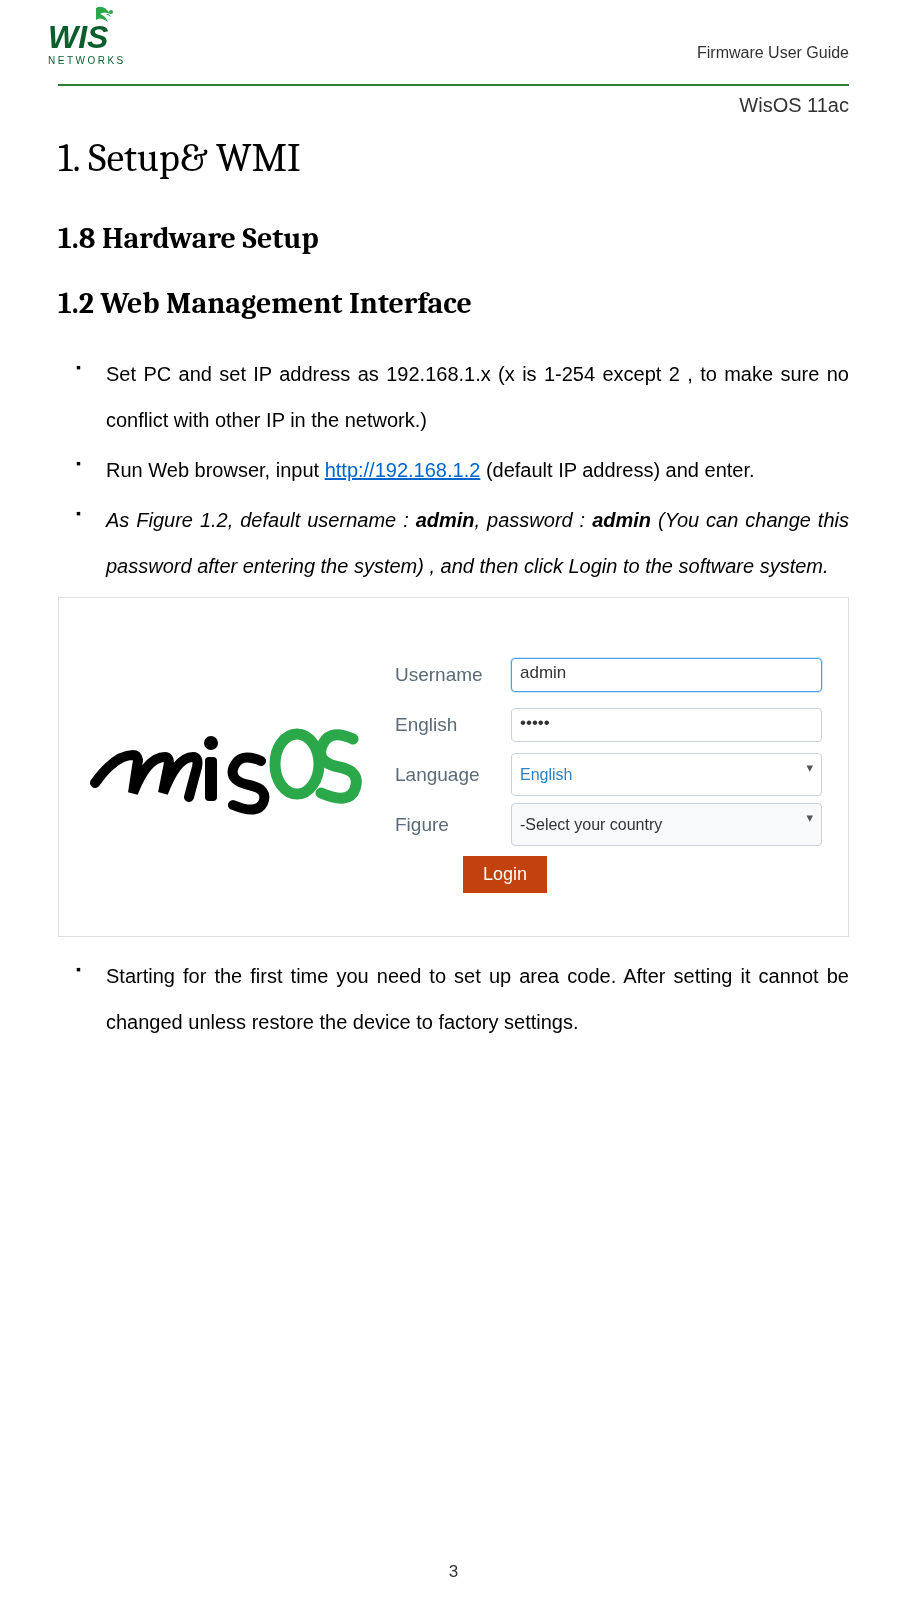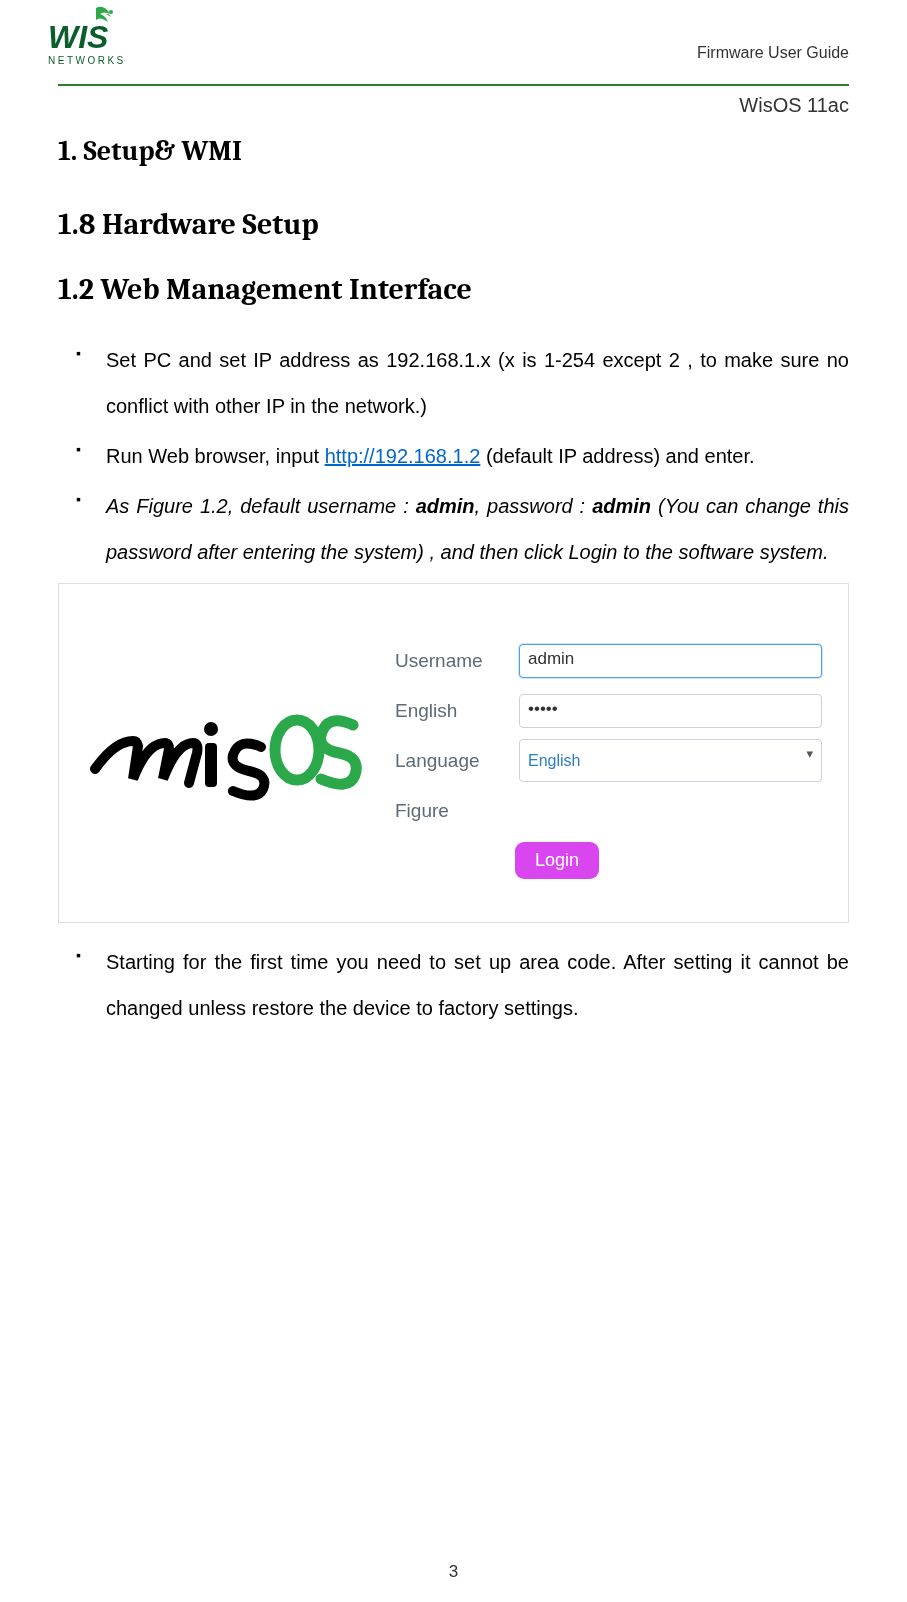--- a/index.html
+++ b/index.html
@@ -35,22 +35,22 @@
   }
   .sub-right {
     text-align: right;
     font-size: 20px;
     color: #333;
     margin-top: 8px;
     margin-bottom: 12px;
   }
   h1.doc {
     font-family: "Cambria", "Times New Roman", serif;
-    font-size: 28px;
-    font-weight: 700;
+    font-size: 40px;
+    font-weight: 400;
     margin: 18px 0 40px 0;
   }
   h2.doc {
     font-family: "Cambria", "Times New Roman", serif;
     font-size: 30px;
     font-weight: 700;
     margin: 24px 0 30px 0;
   }
   ul.doc {
     list-style: none;
@@ -84,21 +84,21 @@
     display: flex;
     align-items: center;
     gap: 30px;
   }
   .fig-logo { flex: 0 0 280px; }
   .fig-form { flex: 1; }
   .frow {
     display: flex;
     align-items: center;
     height: 50px;
-    gap: 14px;
+    gap: 6px;
   }
   .flabel {
     width: 110px;
     font-size: 19px;
     color: #5b6b77;
     font-family: Arial, sans-serif;
   }
   .finput {
     flex: 1;
     height: 34px;
@@ -129,28 +129,28 @@
   .fselect::after {
     content: "▾";
     position: absolute;
     right: 8px;
     top: 6px;
     font-size: 13px;
     color: #555;
   }
   .login-btn {
     display: inline-block;
-    background: #d946ef;
+    background: #c2410c;
     color: #fff;
     font-size: 18px;
     padding: 8px 20px;
-    border-radius: 9px;
+    border-radius: 0;
     border: none;
     margin-top: 6px;
-    margin-left: 120px;
+    margin-left: 68px;
     font-family: Arial, sans-serif;
   }
   .page-num {
     position: absolute;
     bottom: 20px;
     left: 0;
     width: 907px;
     text-align: center;
     font-size: 17px;
     color: #333;
@@ -214,20 +214,23 @@
       <div class="finput">•••••</div>
     </div>
     <div class="frow">
       <div class="flabel">Language</div>
       <div class="fselect blue">
           <span>English</span>
         </div>
     </div>
     <div class="frow">
       <div class="flabel">Figure</div>
+      <div class="fselect">
+          <span>-Select your country</span>
+        </div>
     </div>
     <button class="login-btn">Login</button>
   </div>
 </div>
 
 <ul class="doc">
   <li>Starting for the first time you need to set up area code. After setting it cannot be changed unless restore the device to factory settings.</li>
 </ul>
 
 <div class="page-num">3</div>

